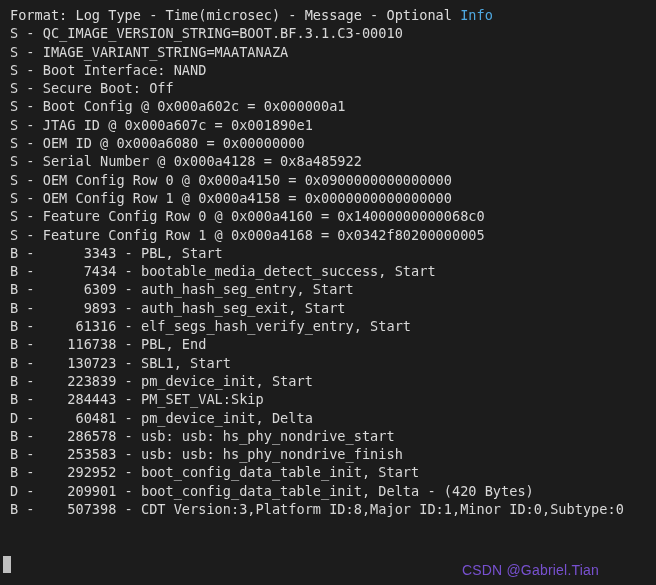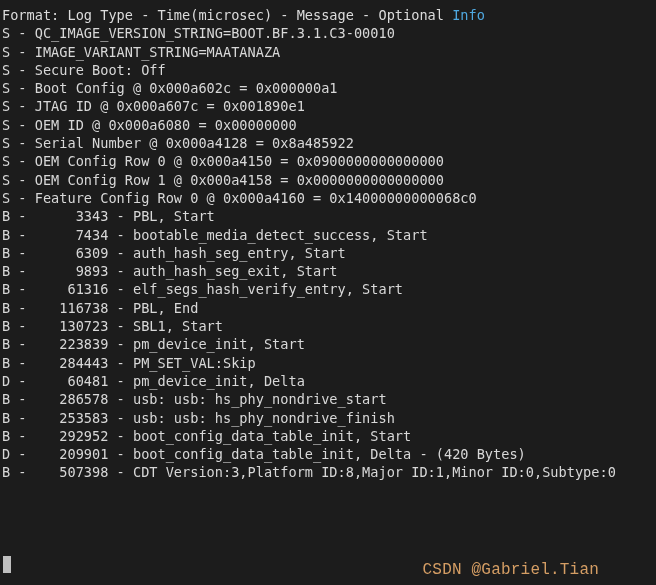--- a/index.html
+++ b/index.html
@@ -16,21 +16,21 @@
   }
   #terminal {
     position: relative;
     width: 608px;
     height: 585px;
     background: #1c1c1c;
     color: #d8d8d8;
     font-family: "DejaVu Sans Mono", "Liberation Mono", monospace;
     font-size: 13.6px;
     line-height: 18.3px;
-    padding: 6px 0 0 2px;
+    padding: 6px 0 0 10px;
     box-sizing: border-box;
     letter-spacing: 0px;
     -webkit-font-smoothing: antialiased;
   }
   .line {
     white-space: pre;
     height: 18.3px;
     margin: 0;
     padding: 0;
   }
@@ -45,47 +45,49 @@
     left: 3px;
     top: 556px;
     width: 8px;
     height: 17px;
     background: #bfbfbf;
   }
   .watermark {
     position: absolute;
     right: 9px;
     bottom: 6px;
-    color: #fdba74;
-    font-family: Liberation Mono, monospace;
-    font-size: 16px;
+    color: #8b5cf6;
+    font-family: Liberation Sans, sans-serif;
+    font-size: 14px;
     letter-spacing: 0.2px;
     opacity: 0.82;
     white-space: pre;
   }
 </style>
 </head>
 <body>
 
 <div id="terminal">
 
   <div class="line hdr"><span>Format: Log Type - Time(microsec) - Message - Optional </span><span class="accent">Info</span></div>
 
 
   <div id="log-body">
       <div class="line">S - QC_IMAGE_VERSION_STRING=BOOT.BF.3.1.C3-00010</div>
       <div class="line">S - IMAGE_VARIANT_STRING=MAATANAZA</div>
+      <div class="line">S - Boot Interface: NAND</div>
       <div class="line">S - Secure Boot: Off</div>
       <div class="line">S - Boot Config @ 0x000a602c = 0x000000a1</div>
       <div class="line">S - JTAG ID @ 0x000a607c = 0x001890e1</div>
       <div class="line">S - OEM ID @ 0x000a6080 = 0x00000000</div>
       <div class="line">S - Serial Number @ 0x000a4128 = 0x8a485922</div>
       <div class="line">S - OEM Config Row 0 @ 0x000a4150 = 0x0900000000000000</div>
       <div class="line">S - OEM Config Row 1 @ 0x000a4158 = 0x0000000000000000</div>
       <div class="line">S - Feature Config Row 0 @ 0x000a4160 = 0x14000000000068c0</div>
+      <div class="line">S - Feature Config Row 1 @ 0x000a4168 = 0x0342f80200000005</div>
       <div class="line">B -      3343 - PBL, Start</div>
       <div class="line">B -      7434 - bootable_media_detect_success, Start</div>
       <div class="line">B -      6309 - auth_hash_seg_entry, Start</div>
       <div class="line">B -      9893 - auth_hash_seg_exit, Start</div>
       <div class="line">B -     61316 - elf_segs_hash_verify_entry, Start</div>
       <div class="line">B -    116738 - PBL, End</div>
       <div class="line">B -    130723 - SBL1, Start</div>
       <div class="line">B -    223839 - pm_device_init, Start</div>
       <div class="line">B -    284443 - PM_SET_VAL:Skip</div>
       <div class="line">D -     60481 - pm_device_init, Delta</div>

